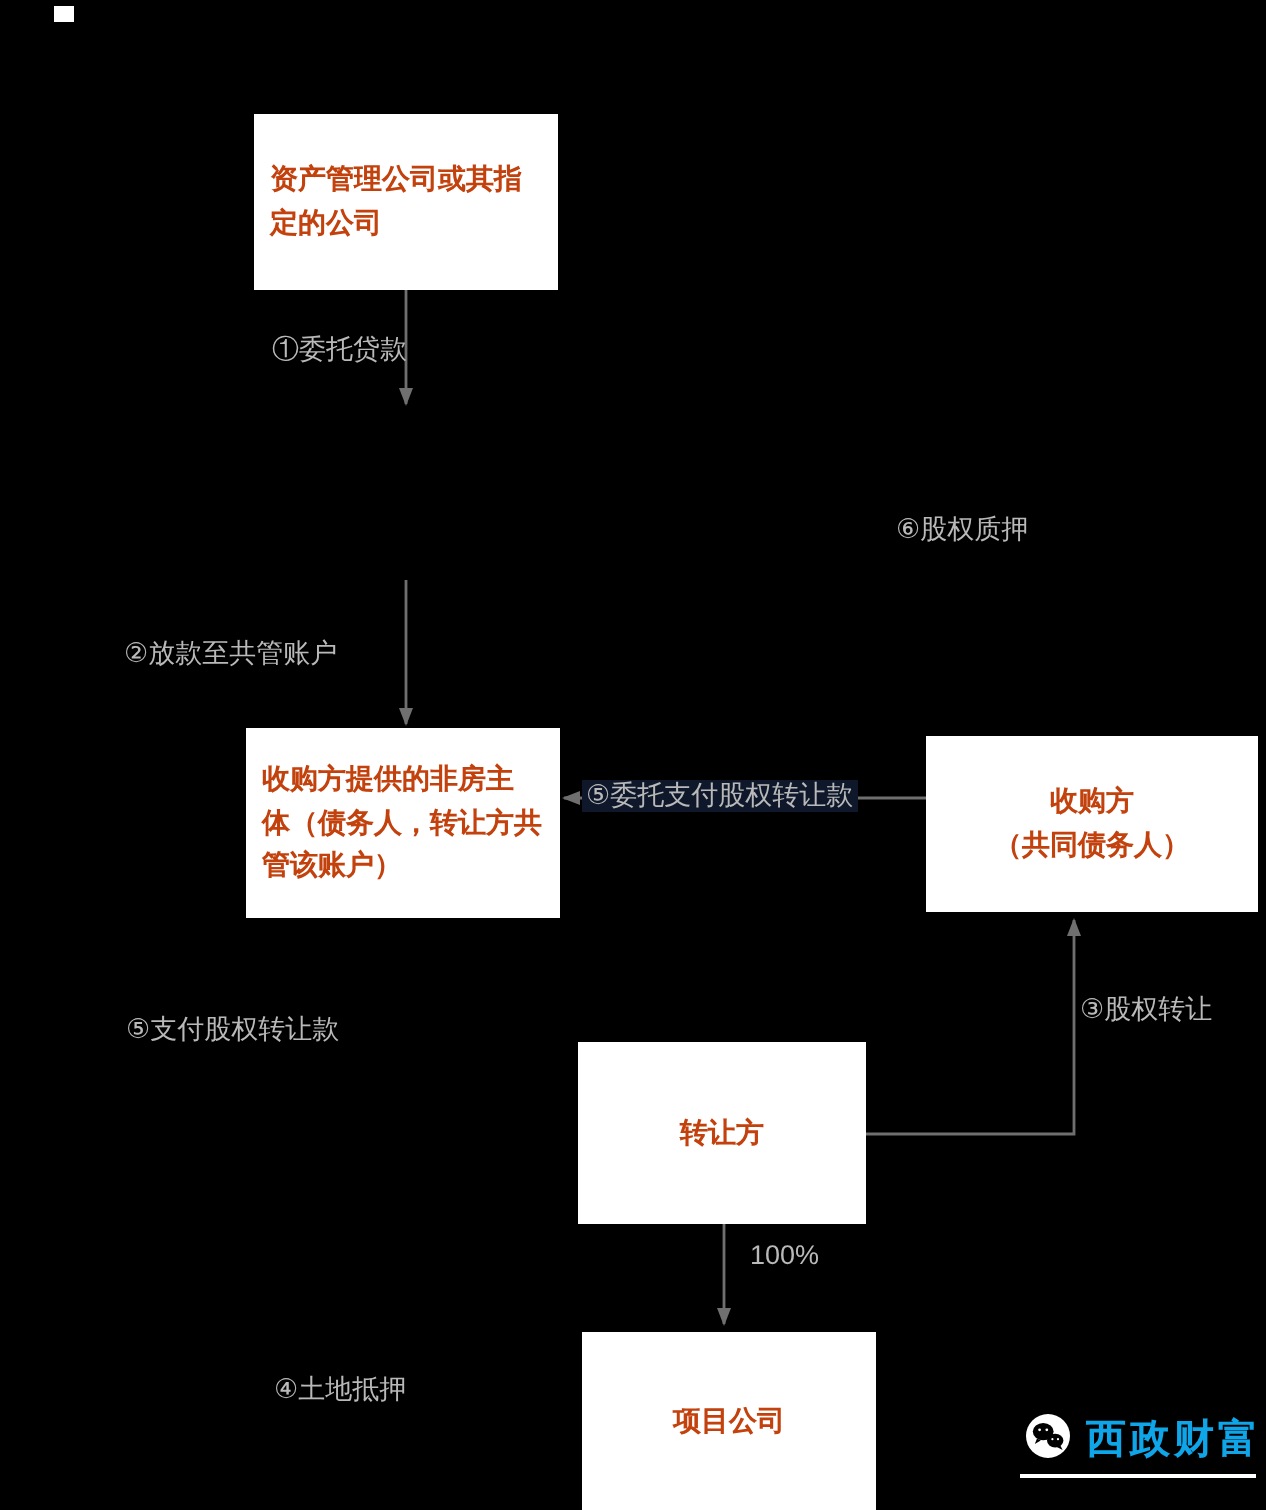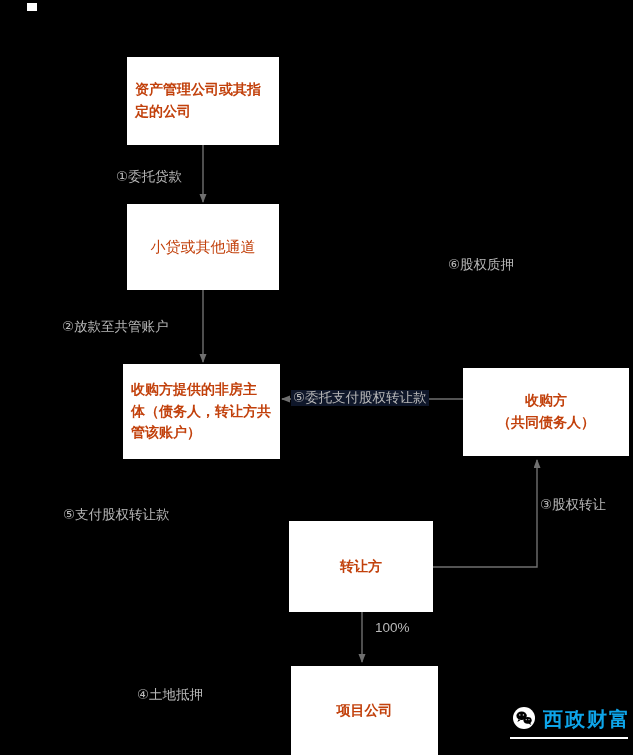--- a/index.html
+++ b/index.html
@@ -37,21 +37,21 @@
     position:absolute; left:0px; top:34px; width:118px; height:2px; background:#fff;
   }
   
   #box-asset   { left:127px; top:57px;  width:152px; height:88px; }
   #box-channel { left:127px; top:204px; width:152px; height:86px; }
   #box-entity  { left:123px; top:364px; width:157px; height:95px; }
   #box-acquirer{ left:463px; top:368px; width:166px; height:88px; }
   #box-transferor { left:289px; top:521px; width:144px; height:91px; }
   #box-project { left:291px; top:666px; width:147px; height:89px; }
   
-  #lbl-entrusted-loan { left:116px; top:169px; }
+  #lbl-entrusted-loan { left:136px; top:169px;font-family:Liberation Mono, monospace; }
   #lbl-loan-escrow    { left:62px;  top:319px; }
   #lbl-entrust-pay    { left:291px; top:390px; }
   #lbl-equity-pledge  { left:448px; top:257px; }
   #lbl-equity-transfer{ left:540px; top:497px; }
   #lbl-pay-price      { left:63px;  top:507px; }
   #lbl-pct            { left:375px; top:620px; }
   #lbl-land-mortgage  { left:137px; top:687px; }
 </style>
 </head>
 <body>
@@ -69,21 +69,20 @@
     <line x1="203" y1="145" x2="203" y2="202" stroke="#6f6f6f" stroke-width="1.4" marker-end="url(#arrow)"></line>
     <line x1="203" y1="290" x2="203" y2="362" stroke="#6f6f6f" stroke-width="1.4" marker-end="url(#arrow)"></line>
     <line x1="463" y1="399" x2="282" y2="399" stroke="#6f6f6f" stroke-width="1.4" marker-end="url(#arrow)"></line>
     <polyline points="433,567 537,567 537,460" fill="none" stroke="#6f6f6f" stroke-width="1.4" marker-end="url(#arrow)"></polyline>
     <line x1="362" y1="612" x2="362" y2="662" stroke="#6f6f6f" stroke-width="1.4" marker-end="url(#arrow)"></line>
   </svg>
 
   <div class="box align-left" id="box-asset">资产管理公司或其指
 定的公司</div>
 
-  <div class="box regular" id="box-channel">小贷或其他通道</div>
 
   <div class="box align-left" id="box-entity">收购方提供的非房主
 体（债务人，转让方共
 管该账户）</div>
 
   <div class="box" id="box-acquirer">收购方
 （共同债务人）</div>
 
   <div class="box" id="box-transferor">转让方</div>
 

